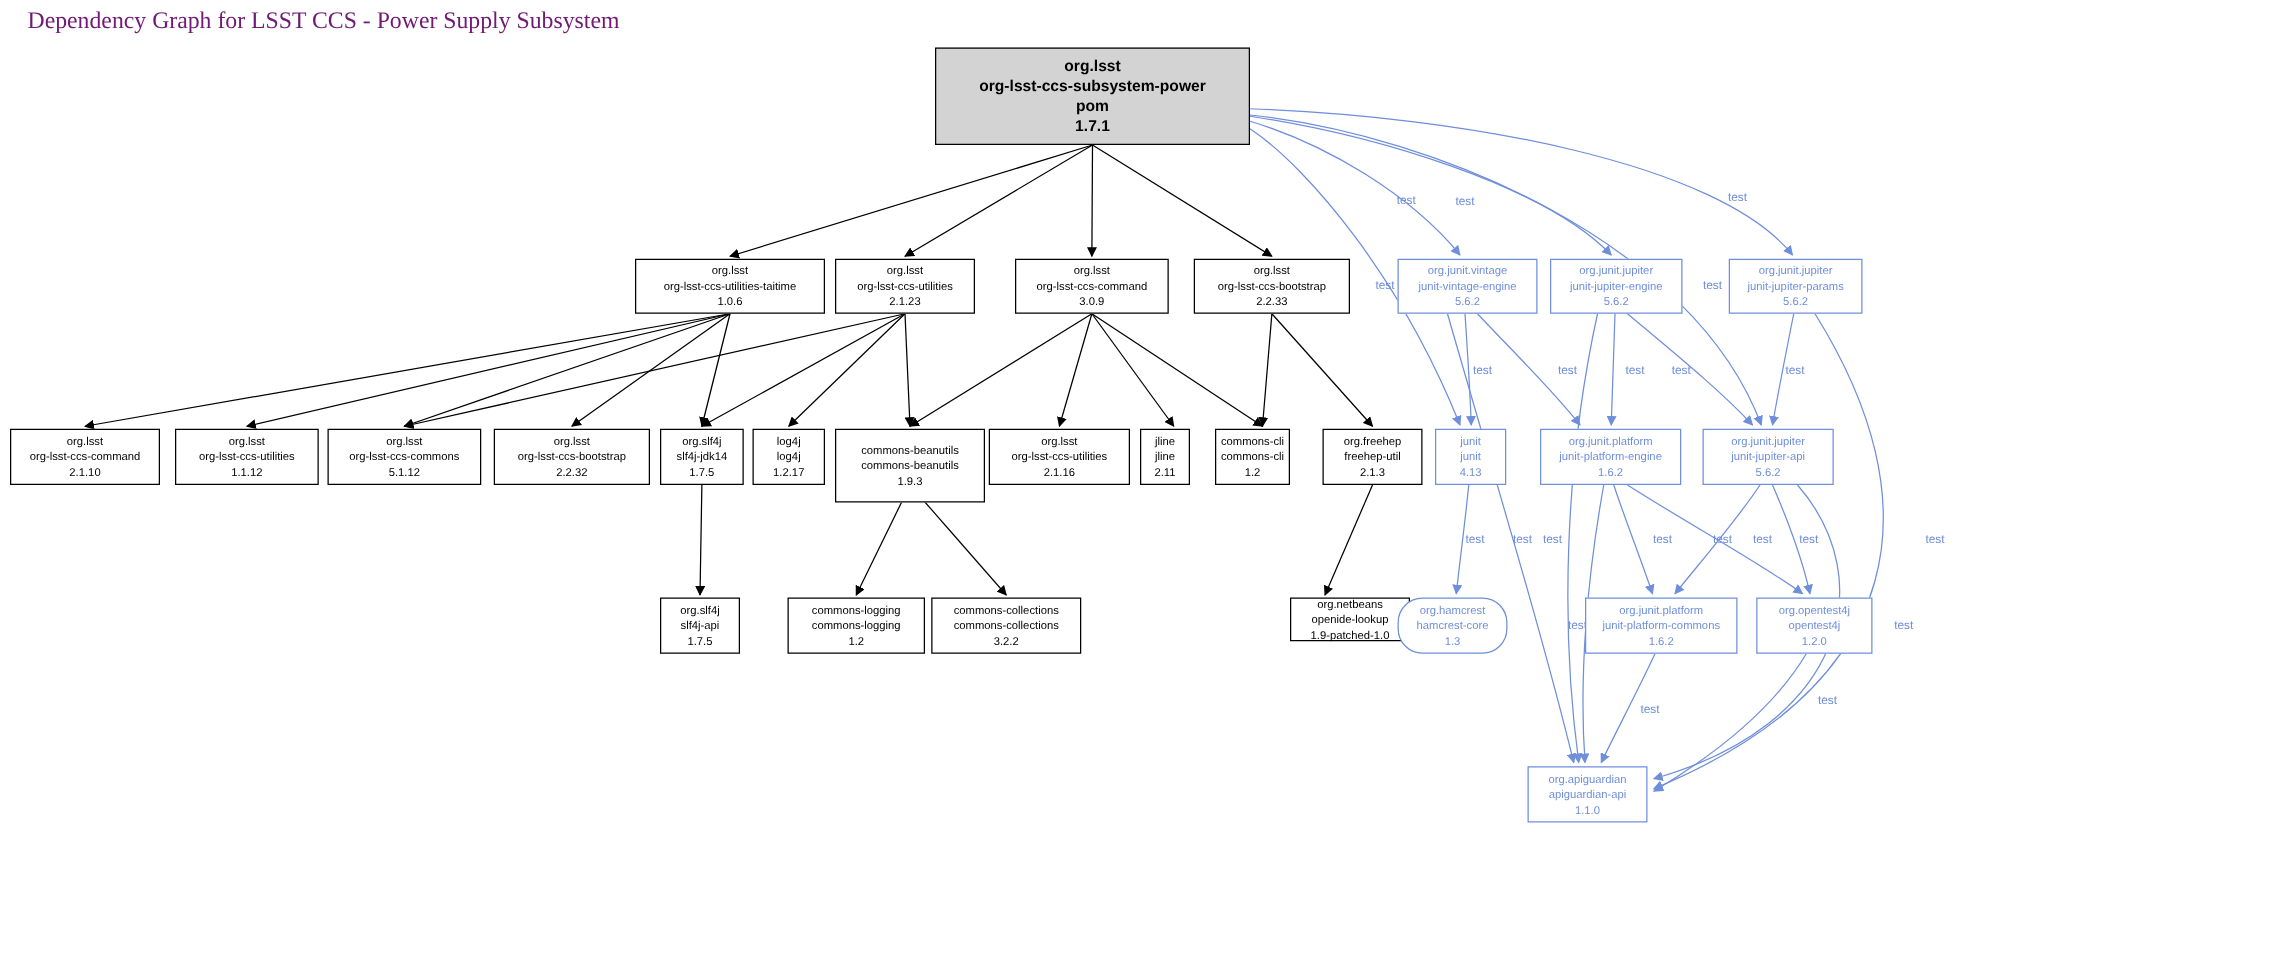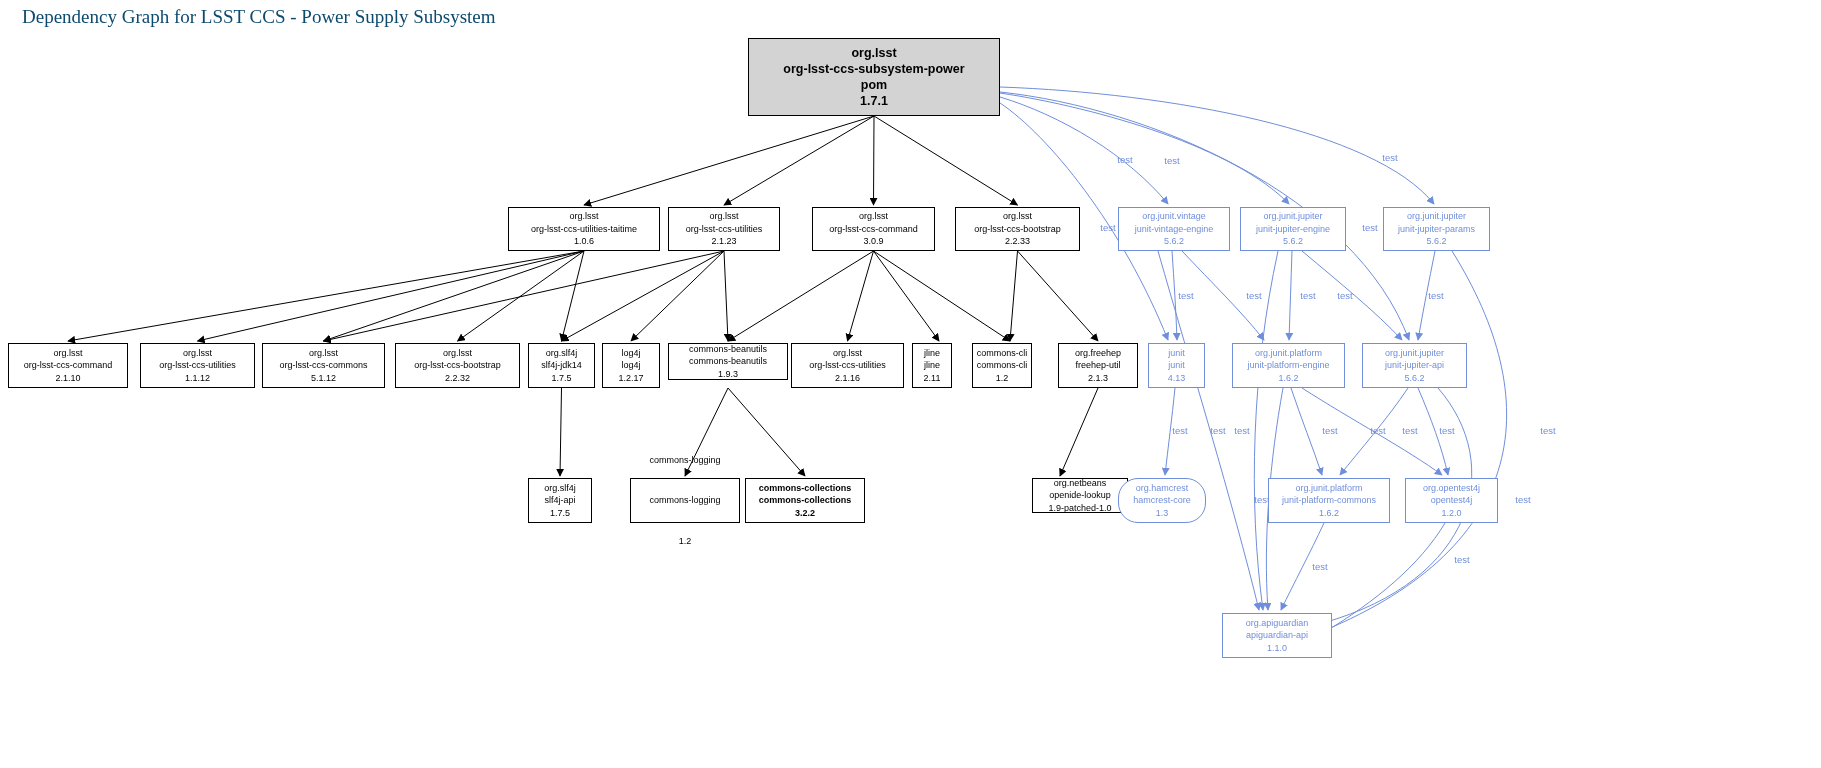--- a/index.html
+++ b/index.html
@@ -2,21 +2,21 @@
 <html><head>
 <meta charset="utf-8">
 <style>
   html,body{margin:0;padding:0;background:#ffffff;}
   #stage{
     position:relative;width:1821px;height:768px;background:#ffffff;overflow:hidden;
     font-family:"Liberation Sans",sans-serif;
   }
   .graph-title{
     position:absolute;left:22px;top:6px;
-    font-family:"Liberation Serif",serif;font-size:19px;color:#0c4a6e;white-space:nowrap;
+    font-family:"Liberation Serif",serif;font-size:19px;color:#701a75;white-space:nowrap;
   }
   #edges{position:absolute;left:0;top:0;pointer-events:none;}
   #edges path{stroke-width:1;}
   .edge-label{font-size:9.5px;font-family:"Liberation Sans",sans-serif;}
   .node{
     position:absolute;box-sizing:border-box;border:1px solid #000;background:#fff;
     display:flex;flex-direction:column;align-items:center;justify-content:center;
     text-align:center;font-size:9px;line-height:12.5px;color:#000;padding:1px 2px;
   }
   .node-line{white-space:nowrap;}
@@ -169,21 +169,21 @@
     <div class="node" style="left: 528px; top: 343px; width: 67px; height: 45px;">
       <div class="node-line">org.slf4j</div>
       <div class="node-line">slf4j-jdk14</div>
       <div class="node-line">1.7.5</div>
     </div>
     <div class="node" style="left: 602px; top: 343px; width: 58px; height: 45px;">
       <div class="node-line">log4j</div>
       <div class="node-line">log4j</div>
       <div class="node-line">1.2.17</div>
     </div>
-    <div class="node" style="left: 668px; top: 343px; width: 120px; height: 37px;">
+    <div class="node" style="left: 668px; top: 343px; width: 120px; height: 59px;">
       <div class="node-line">commons-beanutils</div>
       <div class="node-line">commons-beanutils</div>
       <div class="node-line">1.9.3</div>
     </div>
     <div class="node" style="left: 791px; top: 343px; width: 113px; height: 45px;">
       <div class="node-line">org.lsst</div>
       <div class="node-line">org-lsst-ccs-utilities</div>
       <div class="node-line">2.1.16</div>
     </div>
     <div class="node" style="left: 912px; top: 343px; width: 40px; height: 45px;">
@@ -214,26 +214,26 @@
     <div class="node test" style="left: 1362px; top: 343px; width: 105px; height: 45px;">
       <div class="node-line">org.junit.jupiter</div>
       <div class="node-line">junit-jupiter-api</div>
       <div class="node-line">5.6.2</div>
     </div>
     <div class="node" style="left: 528px; top: 478px; width: 64px; height: 45px;">
       <div class="node-line">org.slf4j</div>
       <div class="node-line">slf4j-api</div>
       <div class="node-line">1.7.5</div>
     </div>
-    <div class="node" style="left: 630px; top: 478px; width: 110px; height: 45px; gap: 28px;">
+    <div class="node" style="left: 630px; top: 478px; width: 110px; height: 45px;">
       <div class="node-line">commons-logging</div>
       <div class="node-line">commons-logging</div>
       <div class="node-line">1.2</div>
     </div>
-    <div class="node" style="left: 745px; top: 478px; width: 120px; height: 45px; font-weight: bold;">
+    <div class="node" style="left: 745px; top: 478px; width: 120px; height: 45px;">
       <div class="node-line">commons-collections</div>
       <div class="node-line">commons-collections</div>
       <div class="node-line">3.2.2</div>
     </div>
     <div class="node" style="left: 1012px; top: 478px; width: 96px; height: 35px; margin-left: 20px;">
       <div class="node-line">org.netbeans</div>
       <div class="node-line">openide-lookup</div>
       <div class="node-line">1.9-patched-1.0</div>
     </div>
     <div class="node test" style="left: 1118px; top: 478px; width: 88px; height: 45px; border-radius: 20px;">
@@ -244,18 +244,18 @@
     <div class="node test" style="left: 1268px; top: 478px; width: 122px; height: 45px;">
       <div class="node-line">org.junit.platform</div>
       <div class="node-line">junit-platform-commons</div>
       <div class="node-line">1.6.2</div>
     </div>
     <div class="node test" style="left: 1405px; top: 478px; width: 93px; height: 45px; justify-content: center;">
       <div class="node-line">org.opentest4j</div>
       <div class="node-line">opentest4j</div>
       <div class="node-line">1.2.0</div>
     </div>
-    <div class="node test" style="left: 1222px; top: 613px; width: 110px; height: 45px;">
+    <div class="node test" style="left: 1222px; top: 613px; width: 96px; height: 45px;">
       <div class="node-line">org.apiguardian</div>
       <div class="node-line">apiguardian-api</div>
       <div class="node-line">1.1.0</div>
     </div>
   </div>
 
 </body></html>

